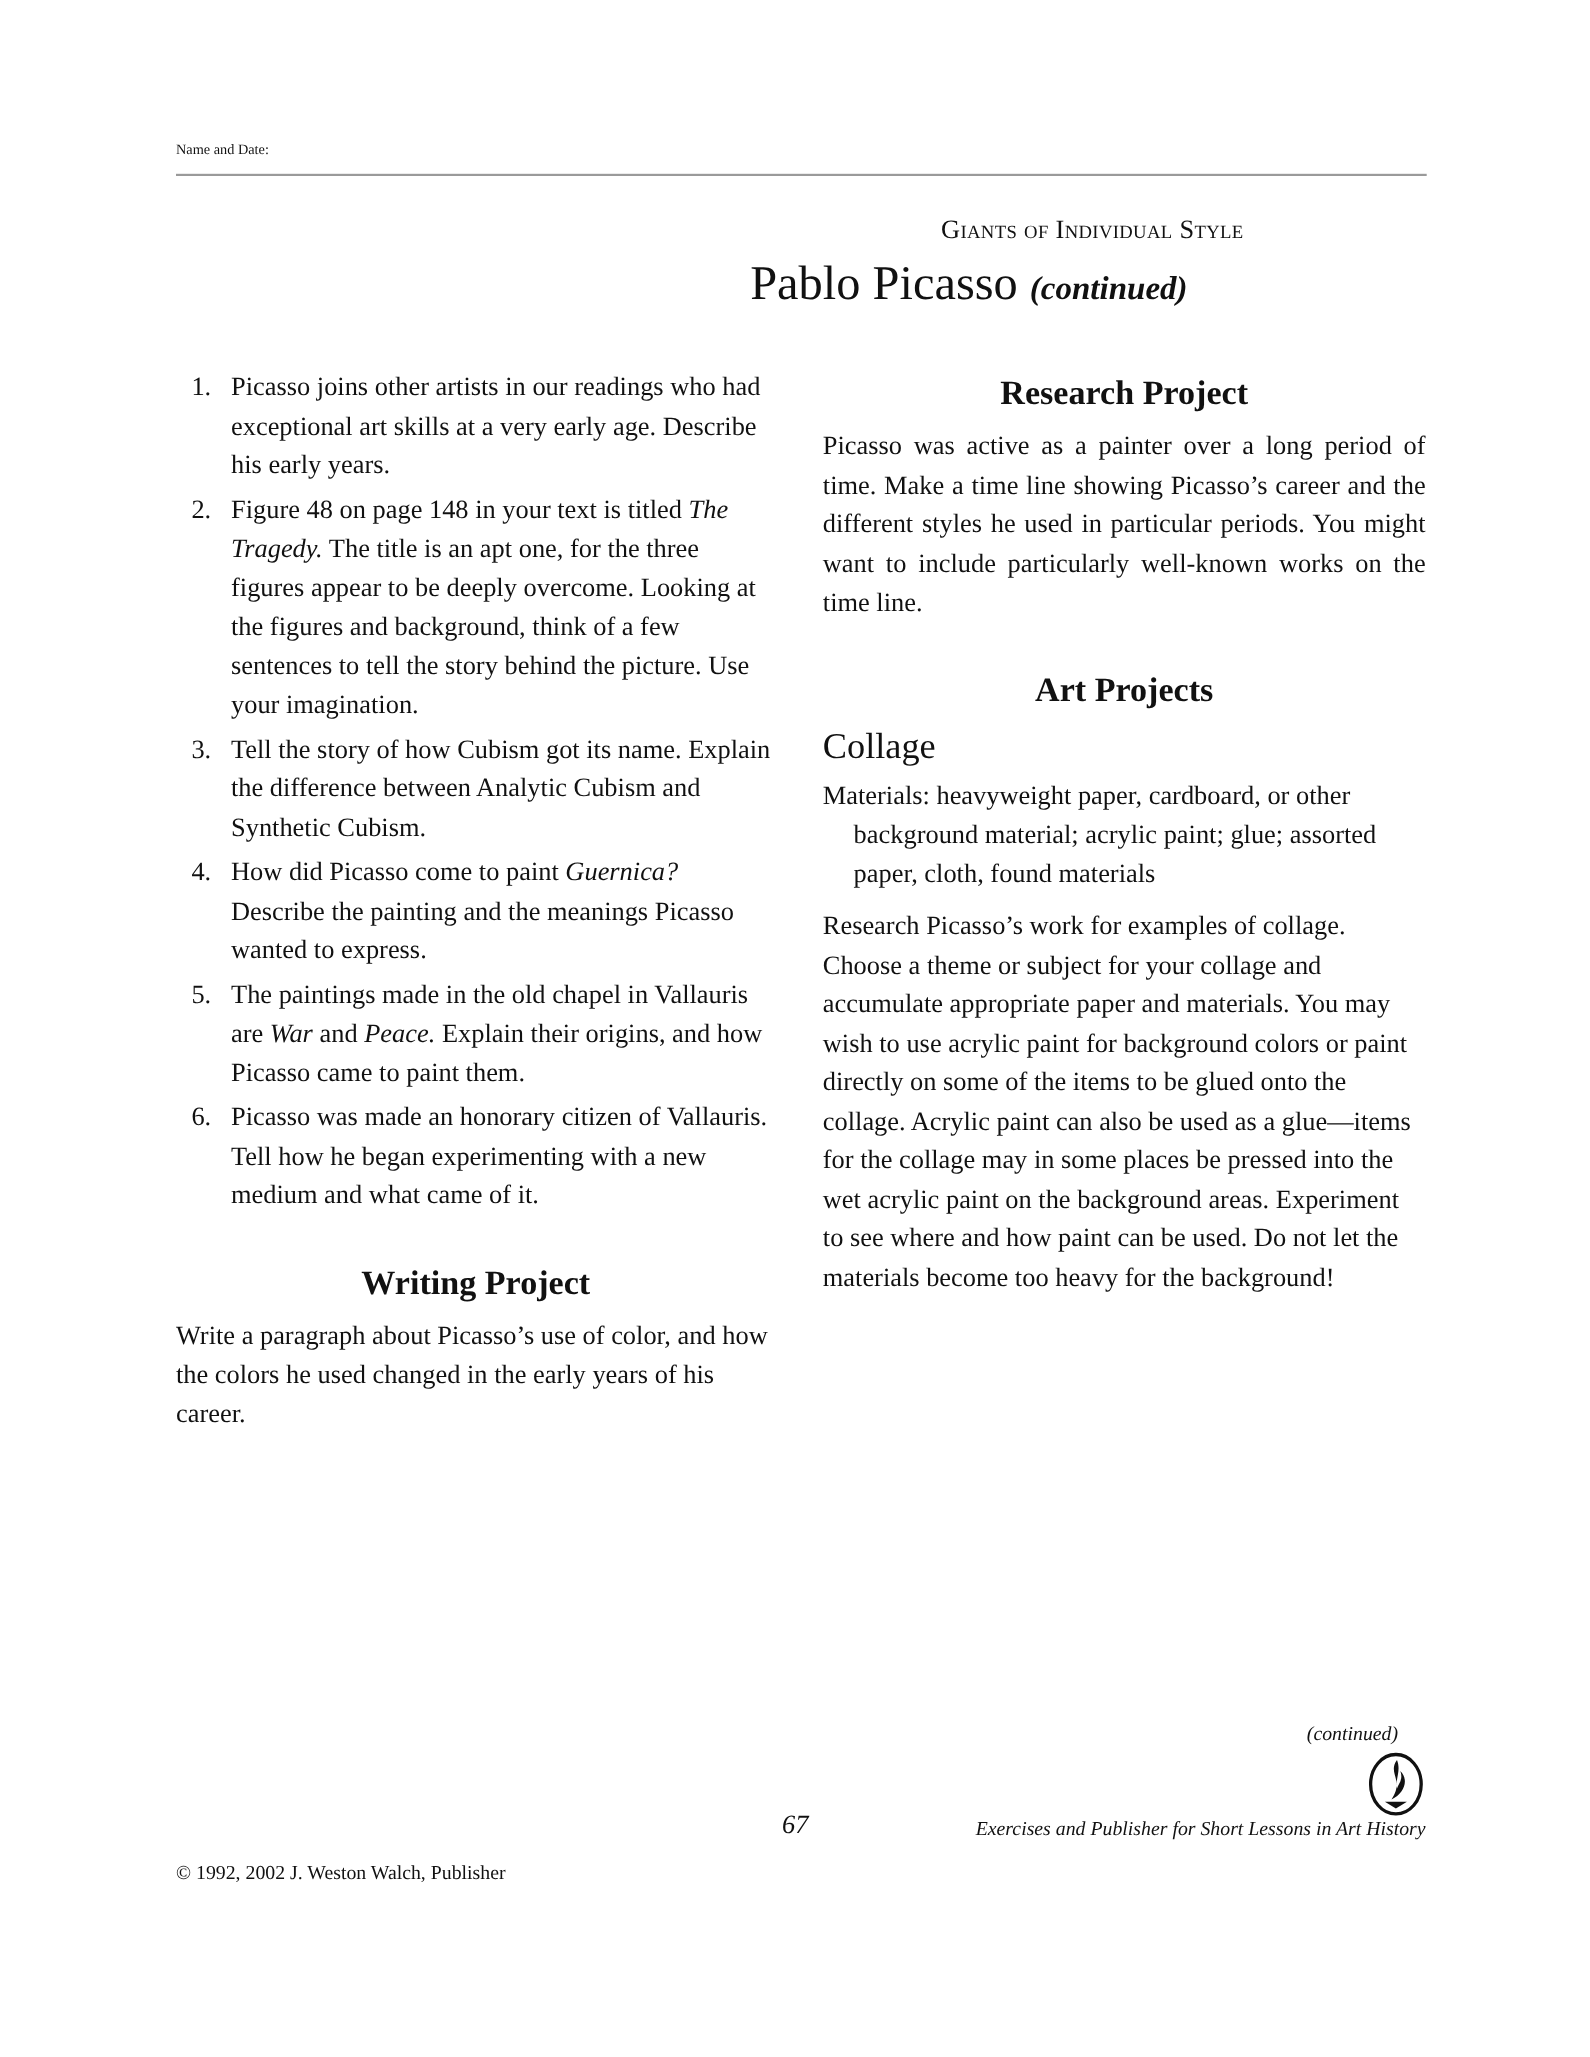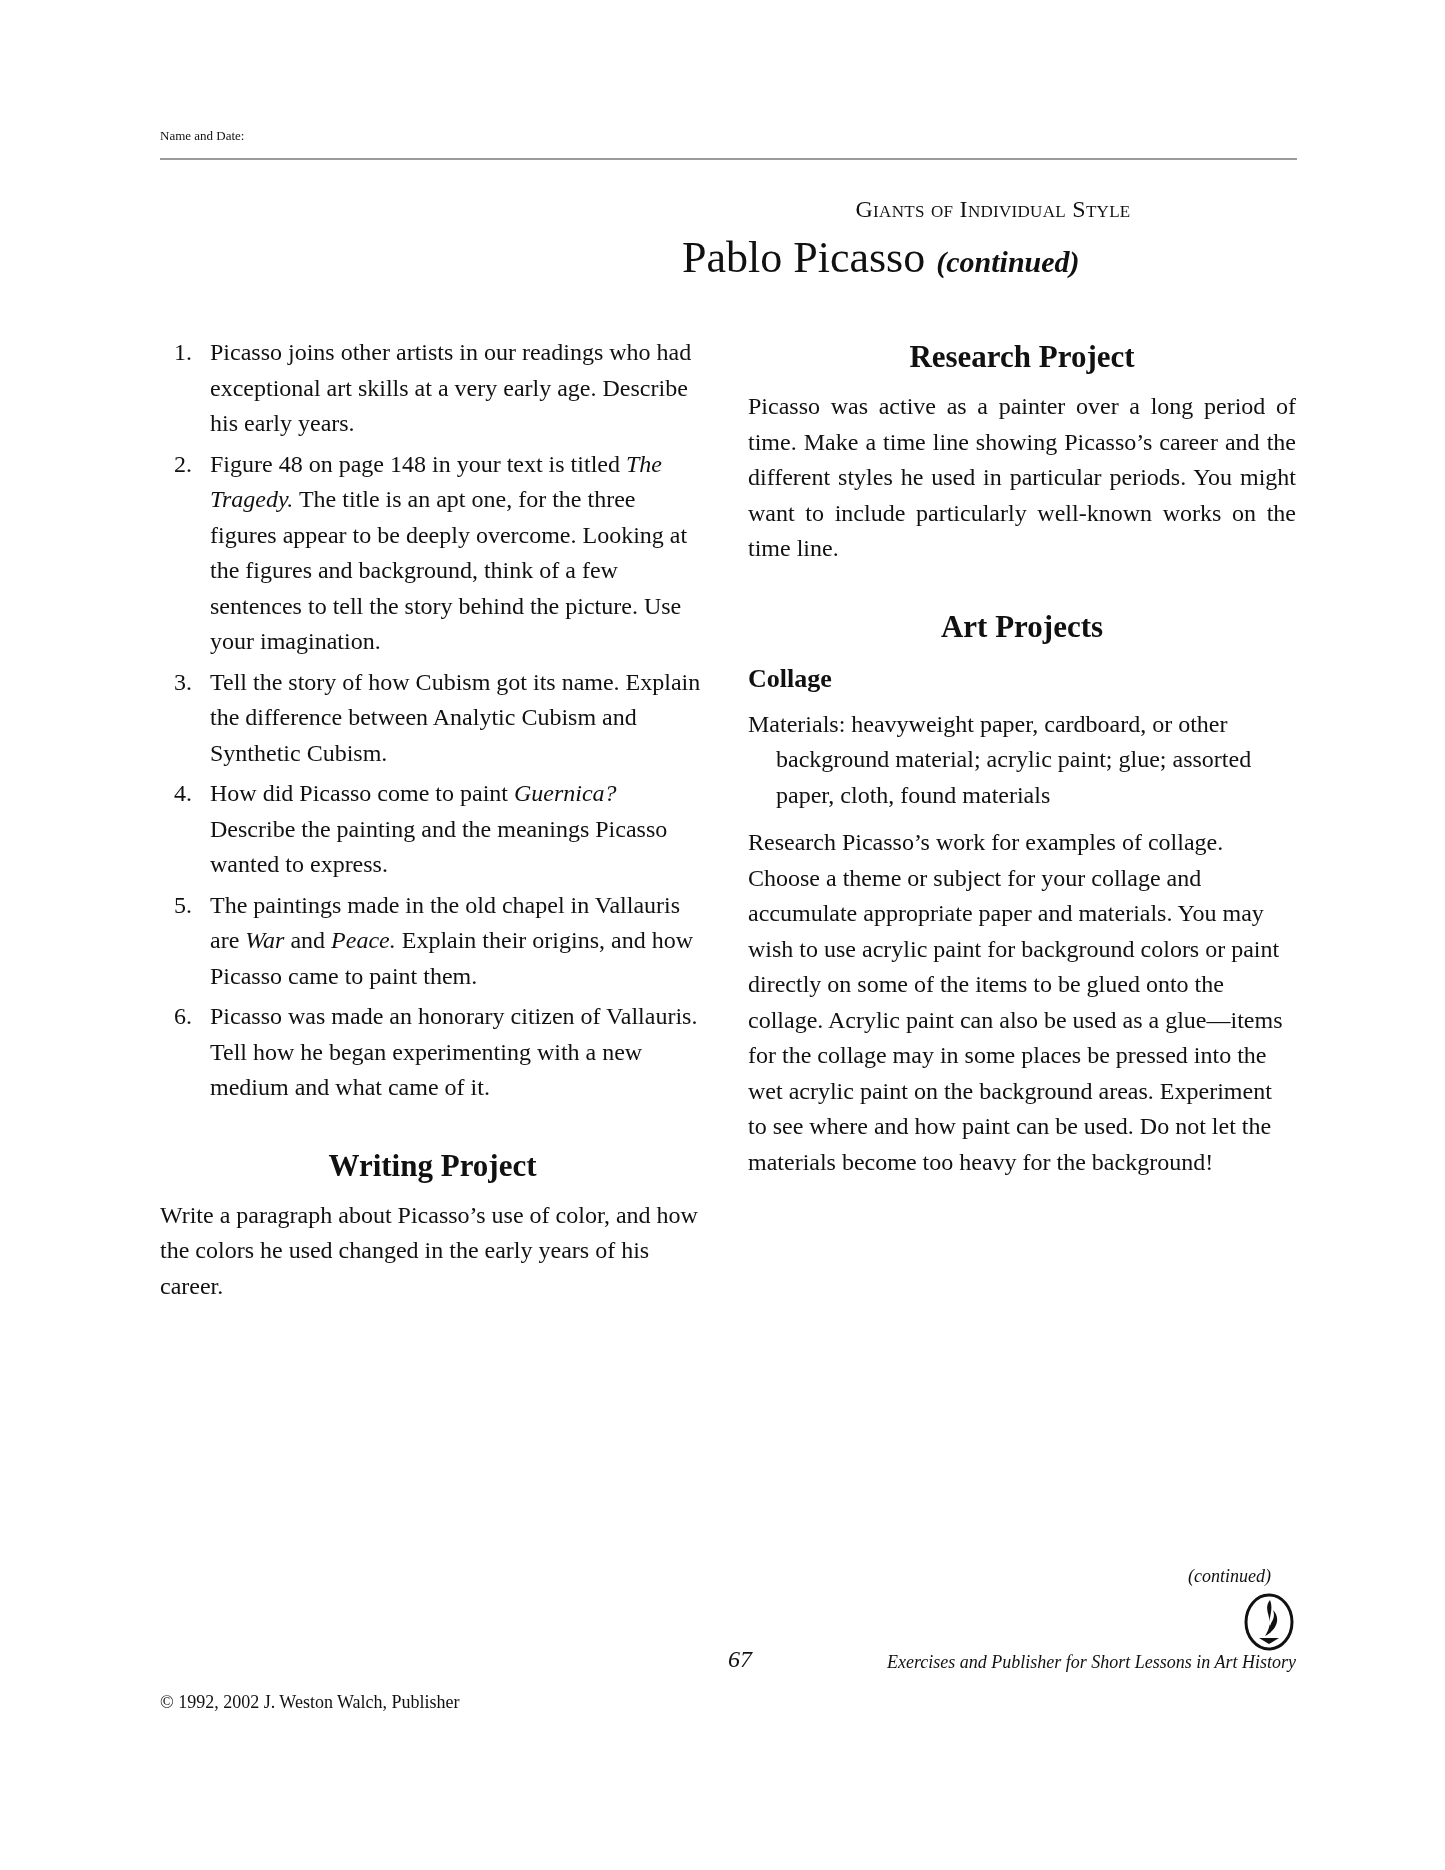--- a/index.html
+++ b/index.html
@@ -13,26 +13,26 @@
   .title .cont { font-style: italic; font-weight: bold; font-size: 30px; }
   .col { position: absolute; font-size: 24px; line-height: 35.5px; }
   .left { left: 160px; top: 335px; width: 545px; }
   .right { left: 748px; top: 335px; width: 548px; }
   h2 { margin: 0 0 10px 0; text-align: center; font-size: 31px; font-weight: bold; line-height: 44px; }
   ol { margin: 0; padding: 0; list-style: none; }
   ol li { position: relative; padding-left: 50px; margin-bottom: 5px; }
   ol li .num { position: absolute; left: 14px; top: 0; }
   p { margin: 0; }
   .sec-gap { margin-top: 38px; }
-  h3 { margin: 4px 0 8px 0; font-size: 26px; font-weight: bold; line-height: 40px; }
+  h3 { margin: 4px 0 8px 0; font-size: 33px; font-weight: normal; line-height: 40px; }
   .materials { padding-left: 28px; text-indent: -28px; margin-bottom: 12px; }
   .footer-cont { left: 1188px; top: 1566px; font-style: italic; font-size: 18px; }
   .logo { left: 1243px; top: 1592px; width: 52px; height: 60px; }
   .copyright { left: 160px; top: 1652px; font-size: 18px; margin-top: 40px; }
-  .pagenum { left: 728px; top: 1646px; font-size: 24px; font-style: italic; }
+  .pagenum { left: 711px; top: 1646px; font-size: 24px; font-style: italic; }
   .book { left: 880px; top: 1652px; width: 416px; text-align: right; font-style: italic; font-size: 18px; white-space: nowrap; }
 </style>
 </head>
 <body>
 
 <div class="abs name-date">Name and Date:</div>
 <div class="abs rule"></div>
 <div class="abs series">Giants of Individual Style</div>
 <div class="abs title">
   <span>Pablo Picasso</span>

